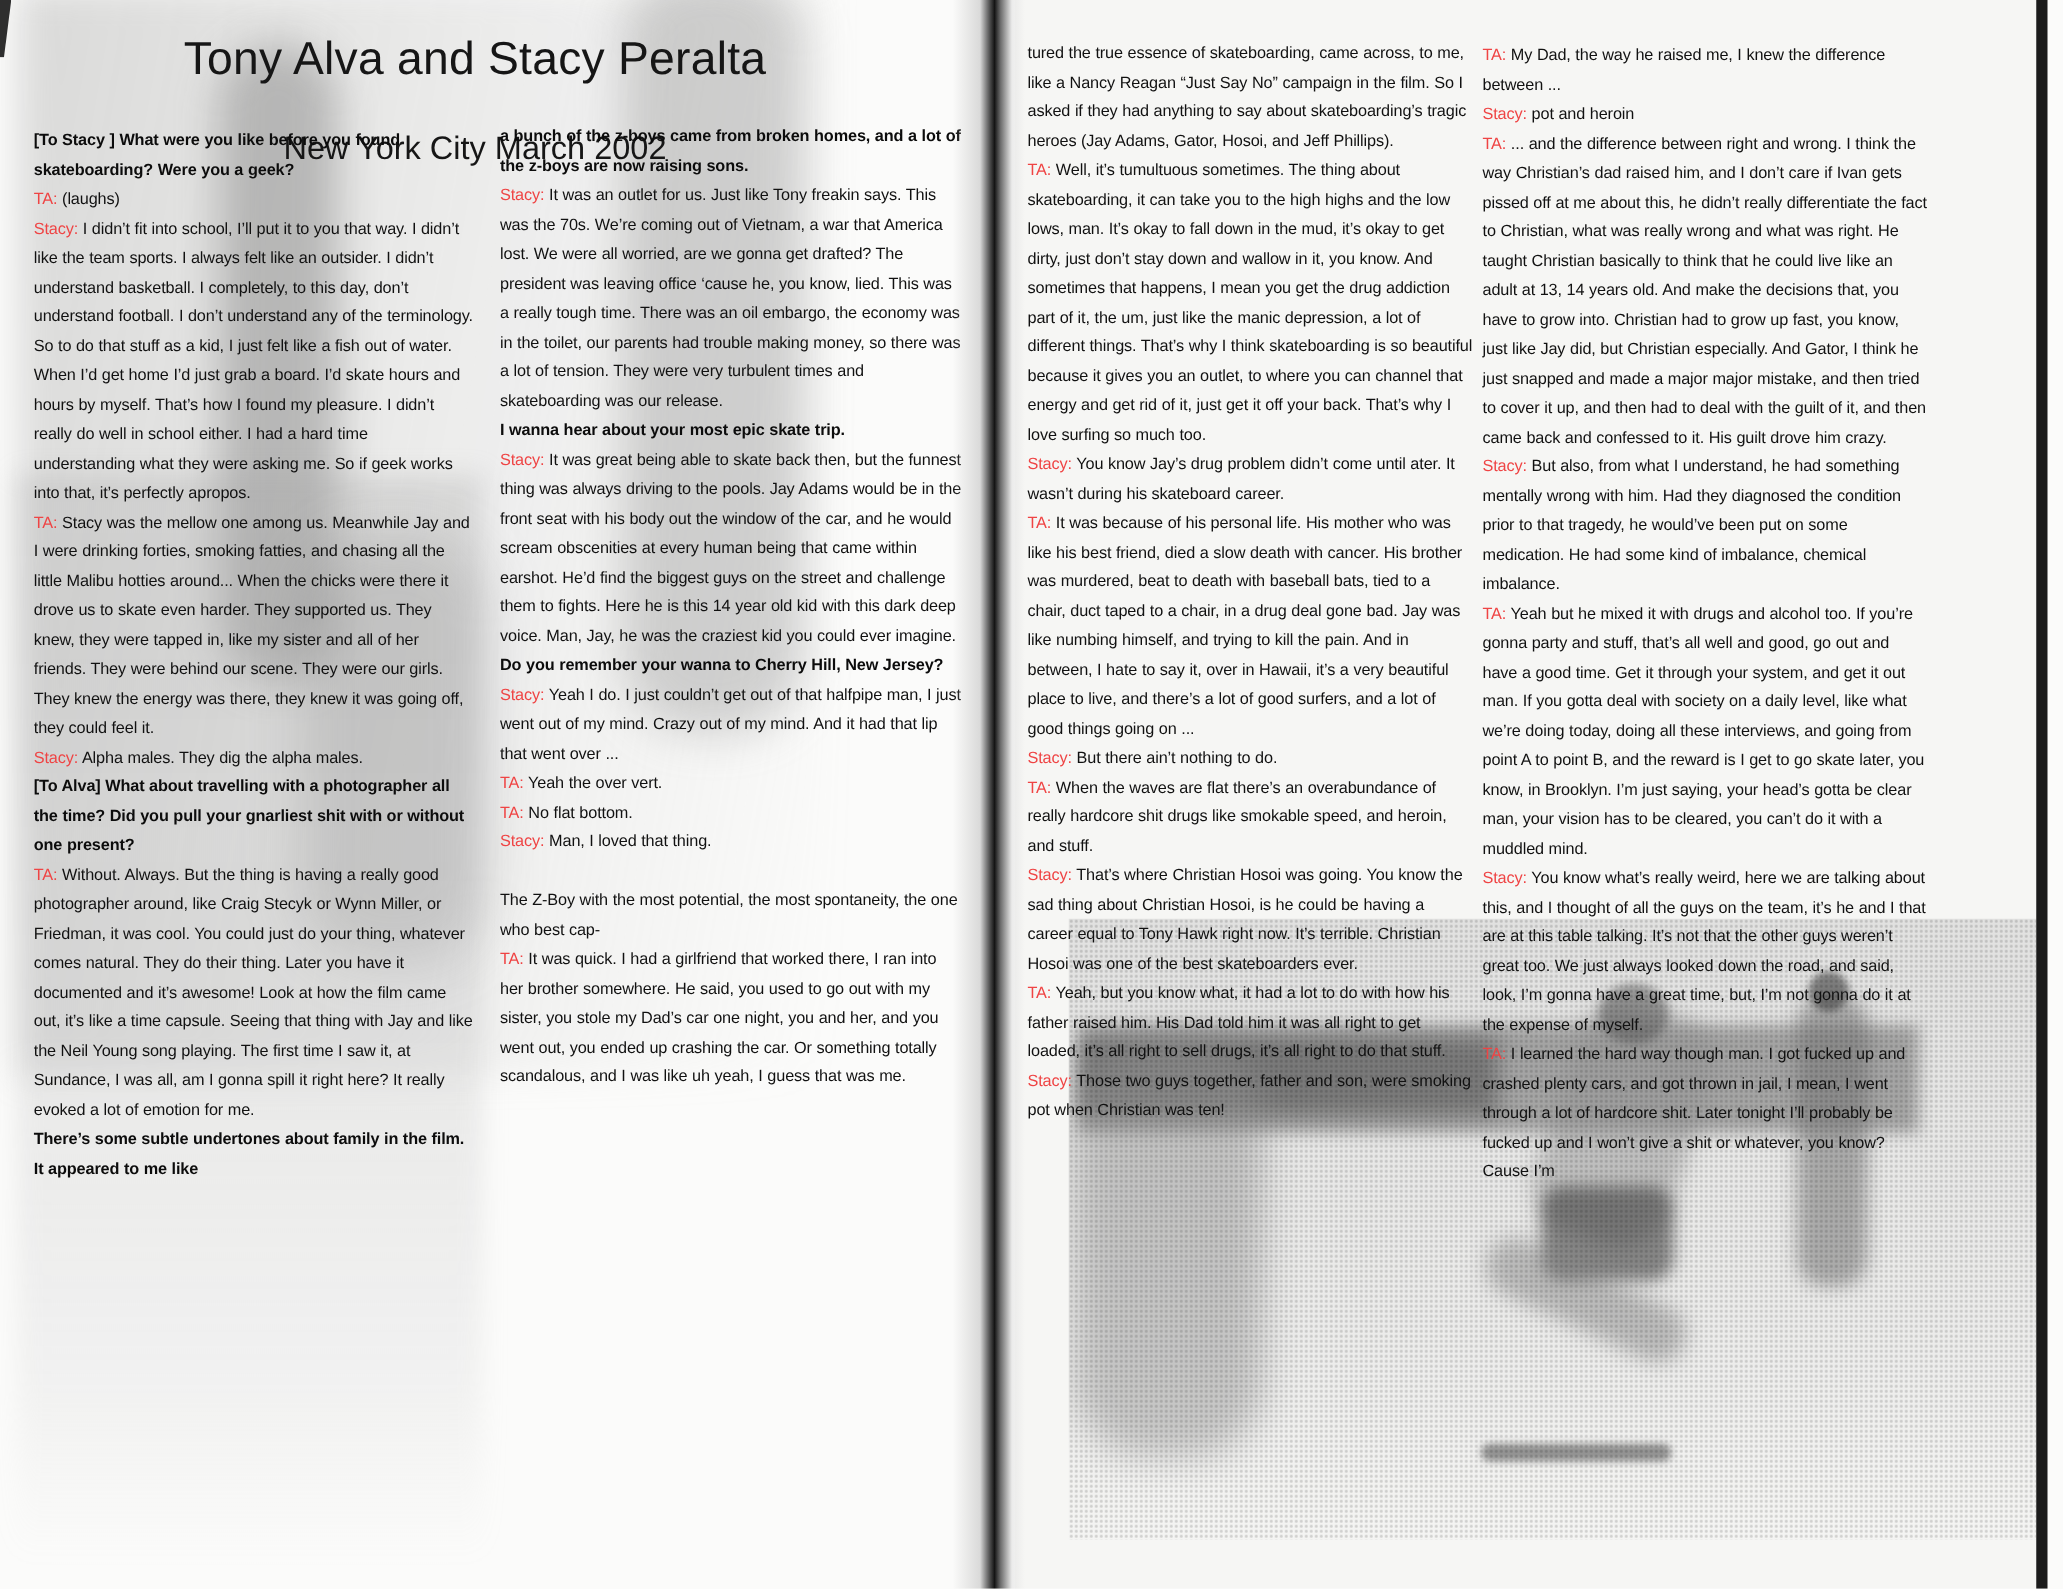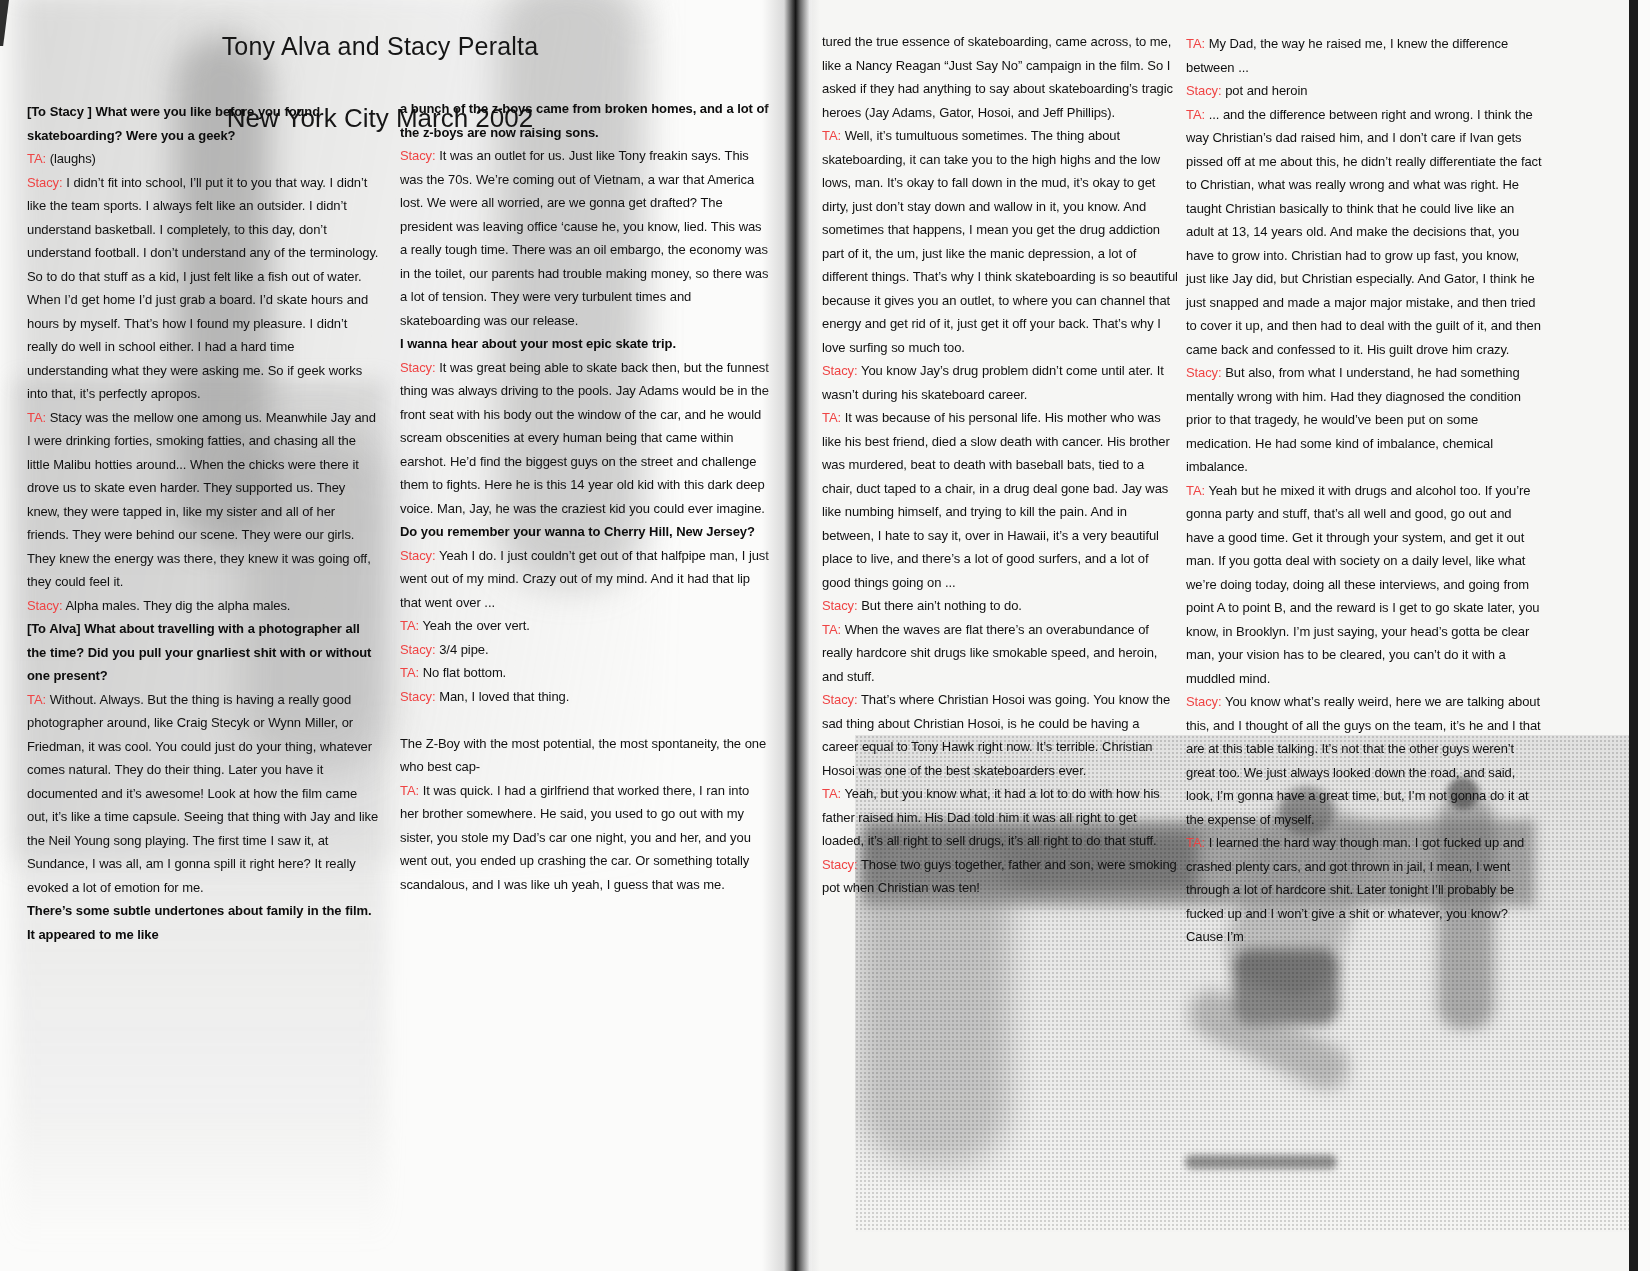--- a/index.html
+++ b/index.html
@@ -56,21 +56,21 @@
   .ph-board{left:330px;top:420px;width:152px;height:14px;background:rgba(70,70,70,.55);
     border-radius:7px;filter:blur(3px);}
   .ph-blob{left:4px;top:95px;width:152px;height:335px;background:rgba(148,148,148,.45);
     border-radius:60px;filter:blur(14px);}
   .photo::after{content:'';position:absolute;inset:0;
     background-image:radial-gradient(rgba(0,0,0,.15) 1px,transparent 1.3px);
     background-size:4px 4px;}
 
   
   .title{position:absolute;left:30px;top:30px;width:700px;text-align:center;z-index:4;color:#161616;}
-  .title .t1{font-size:25px;line-height:33px;letter-spacing:.2px;}
+  .title .t1{font-size:37px;line-height:33px;letter-spacing:.2px;}
   .title .t2{font-size:26px;line-height:31px;margin-top:40px;}
 
   .col{position:absolute;z-index:4;font-size:13px;line-height:23.5px;color:#111;
     letter-spacing:-0.1px;word-spacing:0.2px;}
   .col-l1{left:27px;top:100px;width:352px;}
   .col-l2{left:400px;top:97px;width:370px;}
   .col-r1{left:822px;top:30px;width:356px;}
   .col-r2{left:1186px;top:32px;width:356px;}
   .para{margin:0;}
   .para.q{font-weight:bold;color:#0c0c0c;}
@@ -118,21 +118,20 @@
       <div class="para q">There’s some subtle undertones about family in the film. It appeared to me like</div>
     </div>
   <div class="col col-l2">
       <div class="para q">a bunch of the z-boys came from broken homes, and a lot of the z-boys are now raising sons.</div>
       <div class="para"><b>Stacy:</b> It was an outlet for us. Just like Tony freakin says. This was the 70s. We’re coming out of Vietnam, a war that America lost. We were all worried, are we gonna get drafted? The president was leaving office ‘cause he, you know, lied. This was a really tough time. There was an oil embargo, the economy was in the toilet, our parents had trouble making money, so there was a lot of tension. They were very turbulent times and skateboarding was our release.</div>
       <div class="para q">I wanna hear about your most epic skate trip.</div>
       <div class="para"><b>Stacy:</b> It was great being able to skate back then, but the funnest thing was always driving to the pools. Jay Adams would be in the front seat with his body out the window of the car, and he would scream obscenities at every human being that came within earshot. He’d find the biggest guys on the street and challenge them to fights. Here he is this 14 year old kid with this dark deep voice. Man, Jay, he was the craziest kid you could ever imagine.</div>
       <div class="para q">Do you remember your wanna to Cherry Hill, New Jersey?</div>
       <div class="para"><b>Stacy:</b> Yeah I do. I just couldn’t get out of that halfpipe man, I just went out of my mind. Crazy out of my mind. And it had that lip that went over ...</div>
       <div class="para"><b>TA:</b> Yeah the over vert.</div>
-      <div class="para"><b>Stacy:</b> 3/4 pipe.</div>
       <div class="para"><b>TA:</b> No flat bottom.</div>
       <div class="para"><b>Stacy:</b> Man, I loved that thing.</div>
       <div class="para gap">The Z-Boy with the most potential, the most spontaneity, the one who best cap-</div>
       <div class="para"><b>TA:</b> It was quick. I had a girlfriend that worked there, I ran into her brother somewhere. He said, you used to go out with my sister, you stole my Dad’s car one night, you and her, and you went out, you ended up crashing the car. Or something totally scandalous, and I was like uh yeah, I guess that was me.</div>
     </div>
   <div class="col col-r1">
       <div class="para">tured the true essence of skateboarding, came across, to me, like a Nancy Reagan “Just Say No” campaign in the film. So I asked if they had anything to say about skateboarding’s tragic heroes (Jay Adams, Gator, Hosoi, and Jeff Phillips).</div>
       <div class="para"><b>TA:</b> Well, it’s tumultuous sometimes. The thing about skateboarding, it can take you to the high highs and the low lows, man. It’s okay to fall down in the mud, it’s okay to get dirty, just don’t stay down and wallow in it, you know. And sometimes that happens, I mean you get the drug addiction part of it, the um, just like the manic depression, a lot of different things. That’s why I think skateboarding is so beautiful because it gives you an outlet, to where you can channel that energy and get rid of it, just get it off your back. That’s why I love surfing so much too.</div>
       <div class="para"><b>Stacy:</b> You know Jay’s drug problem didn’t come until ater. It wasn’t during his skateboard career.</div>
       <div class="para"><b>TA:</b> It was because of his personal life. His mother who was like his best friend, died a slow death with cancer. His brother was murdered, beat to death with baseball bats, tied to a chair, duct taped to a chair, in a drug deal gone bad. Jay was like numbing himself, and trying to kill the pain. And in between, I hate to say it, over in Hawaii, it’s a very beautiful place to live, and there’s a lot of good surfers, and a lot of good things going on ...</div>

